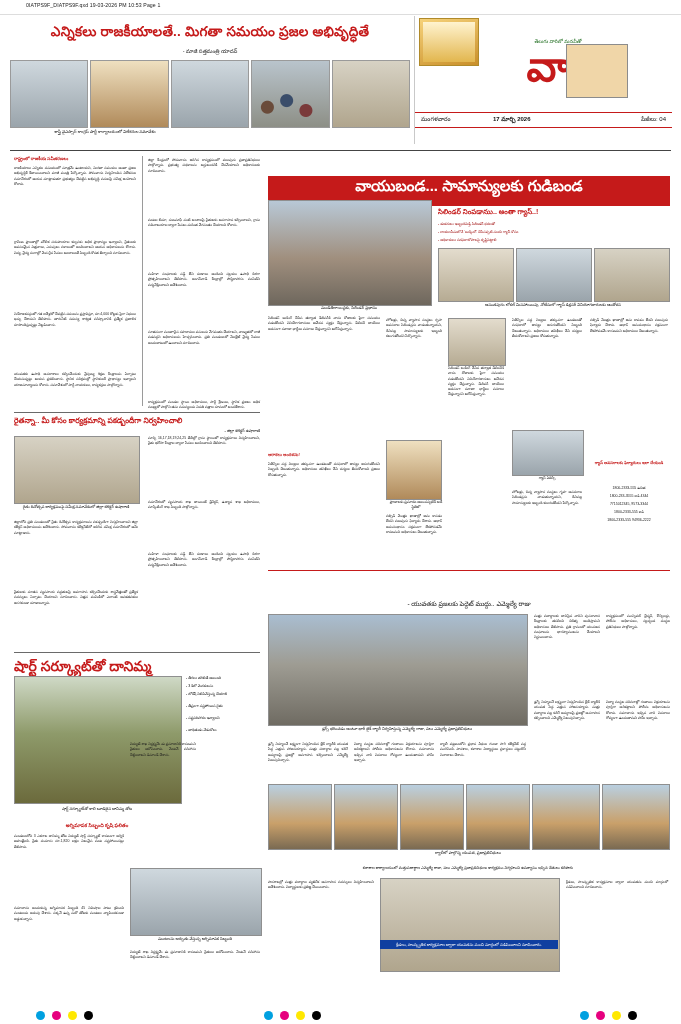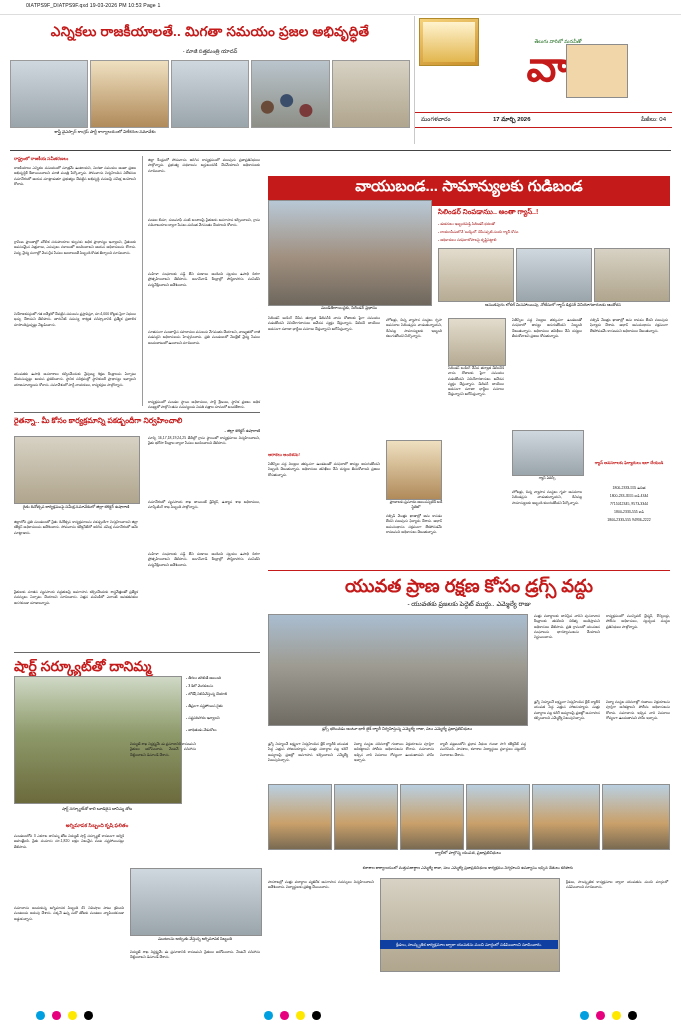--- a/index.html
+++ b/index.html
@@ -151,21 +151,20 @@
   <div class="photo hall" style="left:14px;top:436px;width:124px;height:66px;"></div>
   <div class="cap tel" style="left:14px;top:504px;width:124px;">రైతు దినోత్సవ కార్యక్రమంపై సమీక్ష సమావేశంలో జిల్లా కలెక్టర్ ఉషారాణి</div>
   <div class="col-text tel" style="left:14px;top:520px;width:124px;">జిల్లాలోని ప్రతి మండలంలో రైతు దినోత్సవ కార్యక్రమాలను పకడ్బందీగా నిర్వహించాలని జిల్లా కలెక్టర్ అధికారులను ఆదేశించారు. సోమవారం కలెక్టరేట్‌లో జరిగిన సమీక్ష సమావేశంలో ఆమె మాట్లాడారు.</div>
   <div class="col-text tel" style="left:14px;top:590px;width:124px;">రైతులకు నూతన వ్యవసాయ పద్ధతులపై అవగాహన కల్పించేందుకు శాస్త్రవేత్తలతో ప్రత్యేక సదస్సులు ఏర్పాటు చేయాలని సూచించారు. విత్తన పంపిణీలో ఎలాంటి అవకతవకలు జరగకుండా చూడాలన్నారు.</div>
 
   <div class="col-text tel" style="left:148px;top:436px;width:112px;">మార్చి 16,17,18,19,24,25 తేదీల్లో గ్రామ స్థాయిలో కార్యక్రమాలు నిర్వహించాలని, రైతు భరోసా కేంద్రాల ద్వారా సేవలు అందించాలని తెలిపారు.</div>
   <div class="col-text tel" style="left:148px;top:500px;width:112px;">సమావేశంలో వ్యవసాయ శాఖ జాయింట్ డైరెక్టర్, ఉద్యాన శాఖ అధికారులు, మార్కెటింగ్ శాఖ సిబ్బంది పాల్గొన్నారు.</div>
   <div class="col-text tel" style="left:148px;top:552px;width:112px;">మహిళా సంఘాలకు వడ్డీ లేని రుణాలు అందించి స్వయం ఉపాధి దిశగా ప్రోత్సహించాలని తెలిపారు. అంగన్‌వాడీ కేంద్రాల్లో పౌష్టికాహారం పంపిణీని పర్యవేక్షించాలని ఆదేశించారు.</div>
 
   <div class="rule-h" style="left:268px;top:570px;width:402px;height:1px;background:#c51a1a;"></div>
-  <div class="hd-red tel" style="left:268px;top:576px;width:402px;font-size:18px;text-align:center;">యువత ప్రాణ రక్షణ కోసం డ్రగ్స్ వద్దు</div>
   <div class="tel" style="position:absolute;left:268px;top:600px;width:402px;font-size:6.4px;color:#111;text-align:center;">- యువతకు ప్రజలకు పెద్దెట్ ముద్దు.. ఎమ్మెల్యే రాజు</div>
 
   <div class="photo street" style="left:268px;top:614px;width:258px;height:110px;"></div>
   <div class="cap tel" style="left:268px;top:726px;width:258px;">డ్రగ్స్ భరించడం అంటూ భారీ బైక్ ర్యాలీ నిర్వహిస్తున్న ఎమ్మెల్యే రాజు, పలు ఎమ్మెల్యే ప్రజాప్రతినిధులు</div>
 
   <div class="col-text tel" style="left:268px;top:742px;width:80px;">డ్రగ్స్ నిర్మూలనే లక్ష్యంగా నిర్వహించిన బైక్ ర్యాలీకి యువత పెద్ద ఎత్తున హాజరయ్యారు. మత్తు పదార్థాల వల్ల కలిగే అనర్థాలపై ప్రజల్లో అవగాహన కల్పించాలని ఎమ్మెల్యే పిలుపునిచ్చారు.</div>
   <div class="col-text tel" style="left:354px;top:742px;width:80px;">విద్యా సంస్థల పరిసరాల్లో గంజాయి విక్రయాలను పూర్తిగా అరికట్టాలని పోలీసు అధికారులను కోరారు. సమాచారం ఇచ్చిన వారి వివరాలు గోప్యంగా ఉంచుతామని హామీ ఇచ్చారు.</div>
   <div class="col-text tel" style="left:440px;top:742px;width:86px;">ర్యాలీ పట్టణంలోని ప్రధాన వీధుల గుండా సాగి కలెక్టరేట్ వద్ద ముగిసింది. పాఠశాల, కళాశాల విద్యార్థులు ప్లకార్డులు పట్టుకొని నినాదాలు చేశారు.</div>
 
   <div class="col-text tel" style="left:534px;top:614px;width:66px;">మత్తు పదార్థాలకు బానిసైన వారిని పునరావాస కేంద్రాలకు తరలించి చికిత్స అందిస్తామని అధికారులు తెలిపారు. ప్రతి గ్రామంలో యువజన సంఘాలను భాగస్వాములను చేయాలని నిర్ణయించారు.</div>

